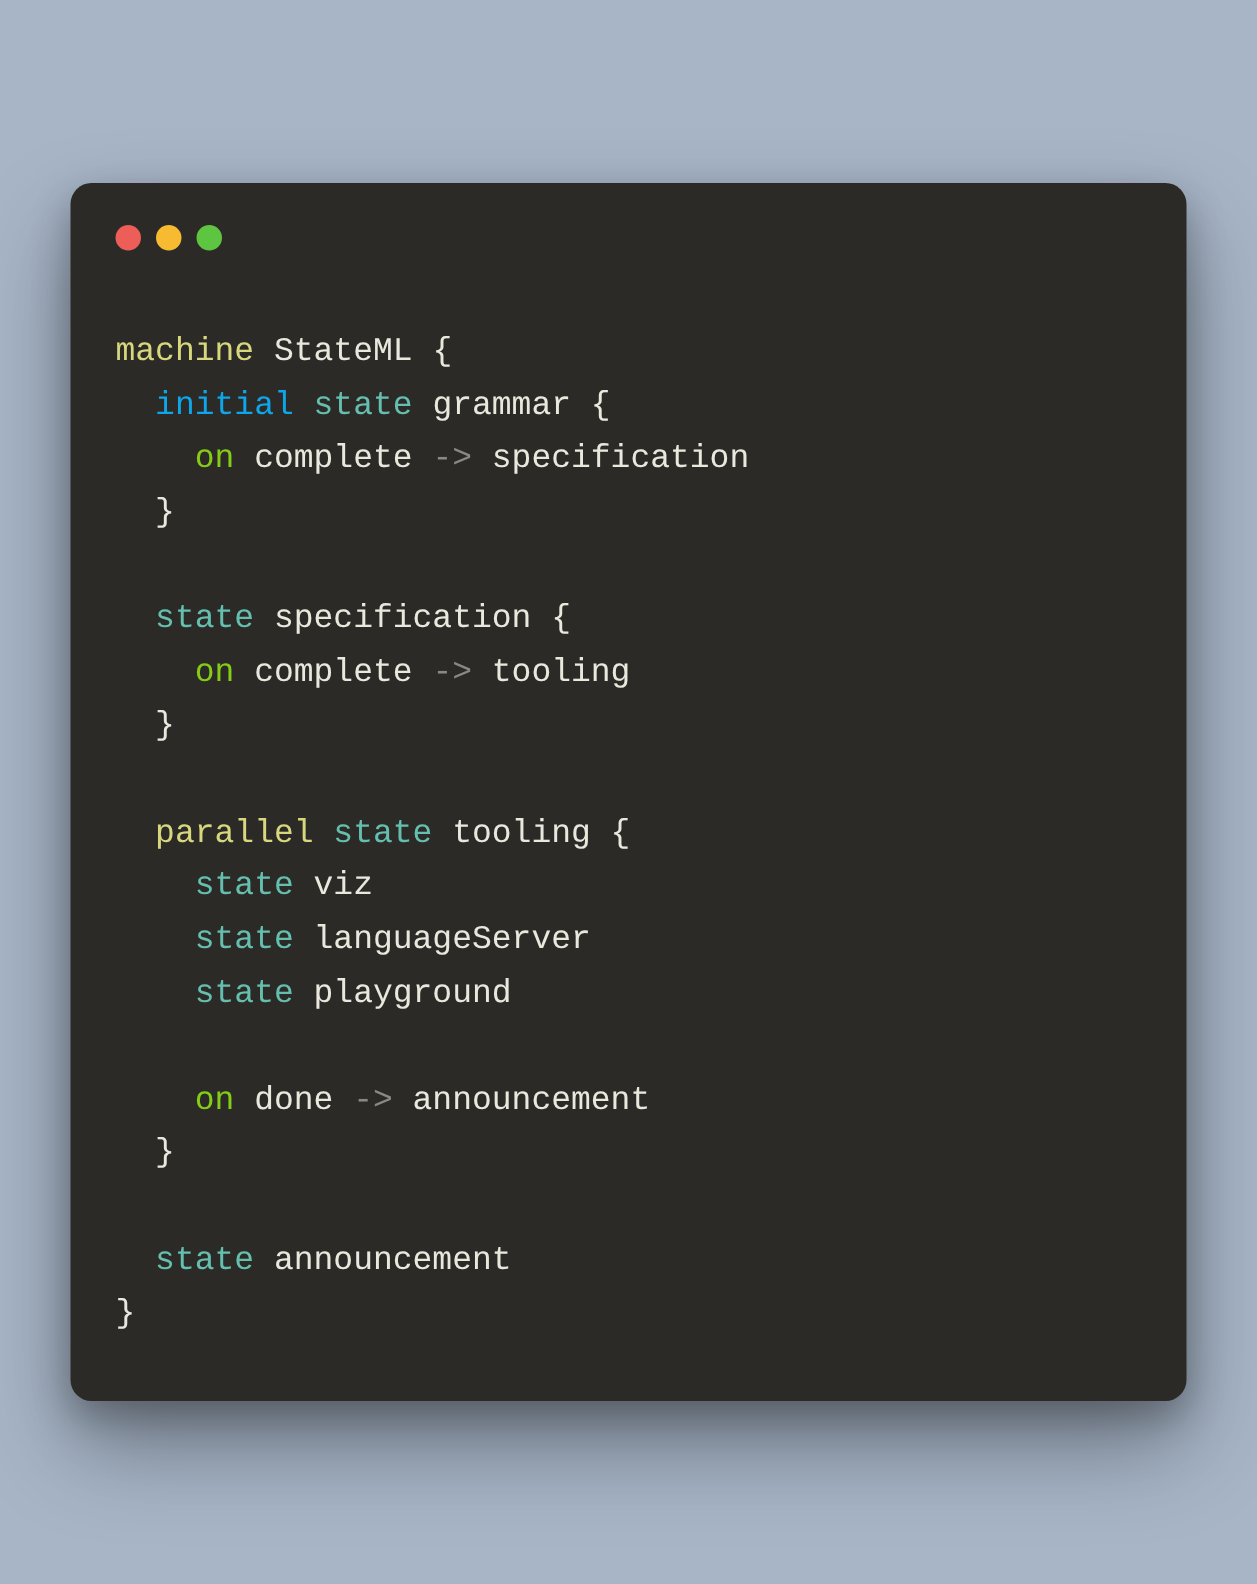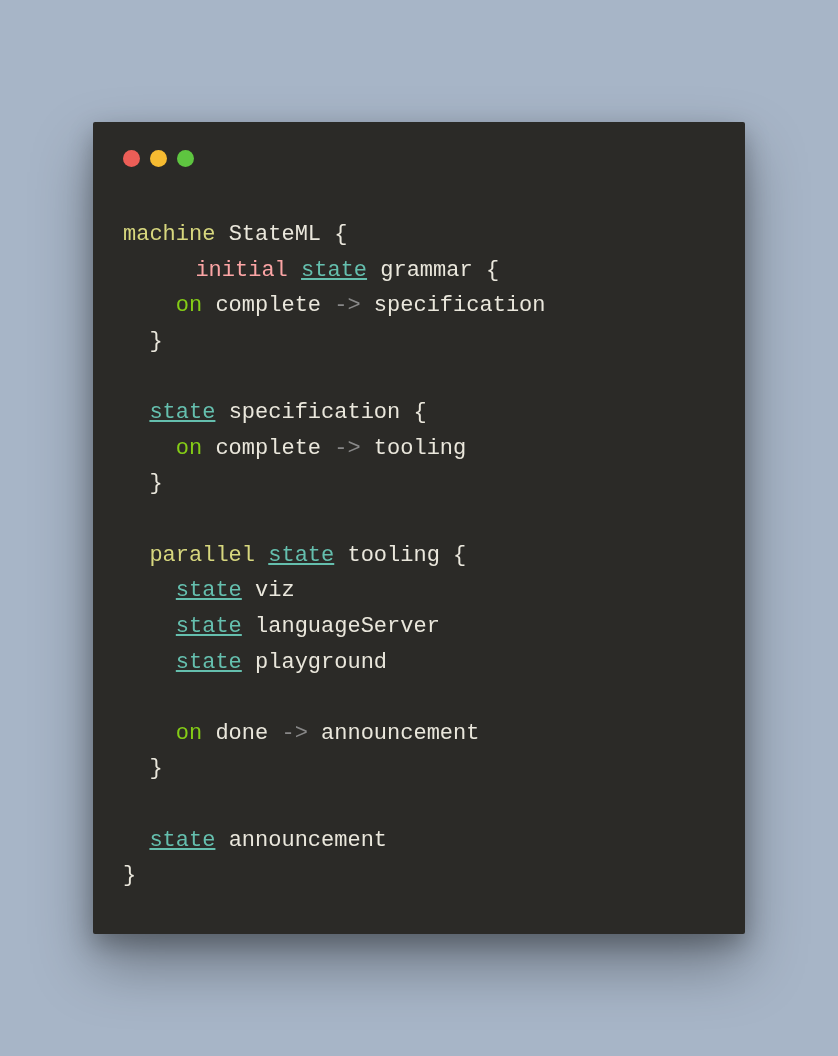--- a/index.html
+++ b/index.html
@@ -12,23 +12,23 @@
       width: 838px;
       height: 1056px;
       background: #a7b5c7;
       display: flex;
       align-items: center;
       justify-content: center;
       font-family: 'Courier New', Courier, monospace;
     }
     
     .window {
-      width: 652px;
+      width: 744px;
       background: #2b2a27;
-      border-radius: 2px;
+      border-radius: 14px;
       box-shadow: 0 30px 60px rgba(0, 0, 0, 0.35), 0 10px 25px rgba(0, 0, 0, 0.25);
       padding: 28px 30px 40px 30px;
     }
     
     .titlebar {
       display: flex;
       gap: 10px;
       margin-bottom: 50px;
     }
     
@@ -44,22 +44,22 @@
     
     .code {
       font-size: 22px;
       line-height: 1.62;
       white-space: pre;
       color: #eae7dc;
       font-weight: 500;
     }
     
     .kw-machine { color: #d7d77e; }
-    .kw-state { color: #65bfae; text-decoration: underline; }
-    .kw-initial { color: #fca5a5; margin-left: 46px; }
+    .kw-state { color: #65bfae; }
+    .kw-initial { color: #0ea5e9; }
     .kw-parallel { color: #d7d77e; }
     .kw-on { color: #84cc16; }
     .arrow { color: #888; }
     .ident { color: #eae7dc; }
     .brace { color: #eae7dc; }
   </style>
 </head>
 <body>
 
 <div class="window">

